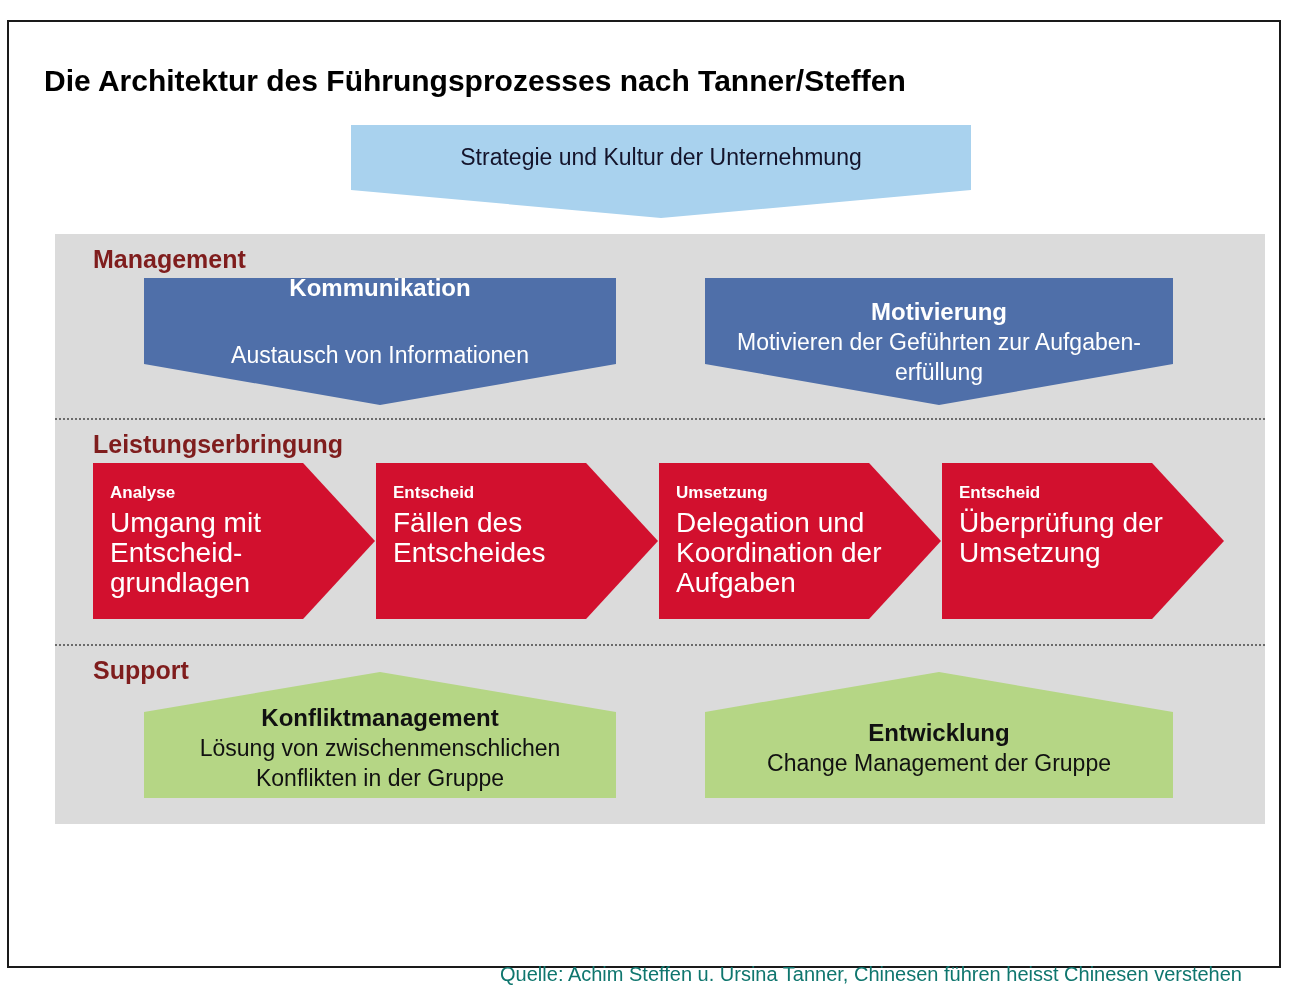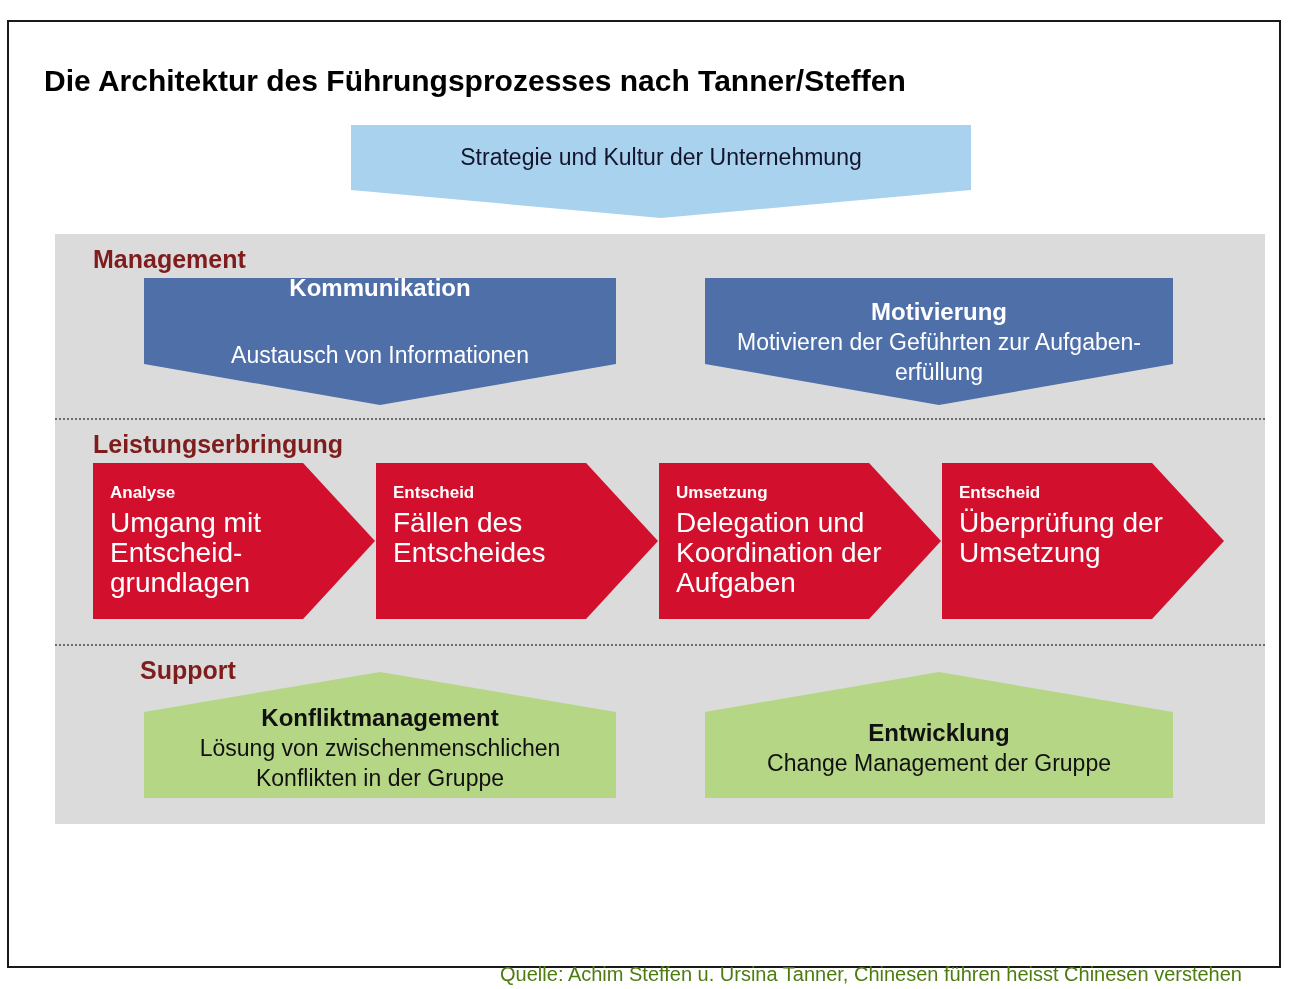--- a/index.html
+++ b/index.html
@@ -29,21 +29,21 @@
   .darkblue{background:var(--dark-blue,#4f6fa9);}
   .greenbg{background:var(--green,#b5d685);}
   .top-banner{left:342px;top:103px;width:620px;height:93px;}
   .top-banner .banner-body{padding-bottom:28px;font-size:23px;color:var(--banner-text,#14142b);}
   .bottom-banner{left:344px;top:826px;width:622px;height:98px;}
   .bottom-banner .banner-body{padding-top:45px;font-size:23px;color:var(--banner-text,#14142b);}
   .panel{position:absolute;left:46px;top:212px;width:1210px;height:590px;background:var(--panel-bg,#dbdbdb);}
   .section-heading{position:absolute;left:38px;font-size:25px;font-weight:bold;color:#7f1d1d;line-height:28px;text-align:right;}
   .heading-management{top:11px;}
   .heading-leistung{top:196px;}
-  .heading-support{top:422px;margin-left:47px;}
+  .heading-support{top:422px;}
   .dotted{position:absolute;left:0;width:100%;border-top:2px dotted #6b6b6b;height:0;}
   .divider-1{top:184px;}
   .divider-2{top:410px;}
   .mgmt-banner{top:44px;height:127px;}
   .mgmt-banner .banner-body{color:var(--white-text,#fff);white-space:nowrap;}
   .mgmt-left{left:89px;width:472px;}
   .mgmt-left .banner-body{padding-bottom:41px;gap:37px;}
   .mgmt-right{left:650px;width:468px;padding-left:32px;}
   .b-title{font-size:24px;font-weight:bold;line-height:30px;}
   .b-line{font-size:23px;line-height:30px;}
@@ -53,21 +53,21 @@
   .arrow-2{left:321px;}
   .arrow-3{left:604px;}
   .arrow-4{left:887px;}
   .arrow-text{padding:15px 6px 0 17px;color:var(--white-text,#fff);}
   .a-title{font-size:17px;font-weight:bold;line-height:30px;}
   .a-line{font-size:28px;line-height:30px;}
   .support-banner{top:438px;height:126px;}
   .support-banner .banner-body{padding-top:26px;color:var(--black-text,#111);white-space:nowrap;}
   .support-left{left:89px;width:472px;}
   .support-right{left:650px;width:468px;}
-  .source{position:absolute;top:941px;right:37px;font-size:20px;color:#4d7c0f;}
+  .source{position:absolute;top:941px;right:37px;font-size:20px;color:#0f766e;}
 </style>
 </head>
 <body>
 
 <div class="page">
   <div class="frame">
 
     <div class="title">Die Architektur des Führungsprozesses nach Tanner/Steffen</div>
 
     <div class="banner top-banner lightblue down-70">

